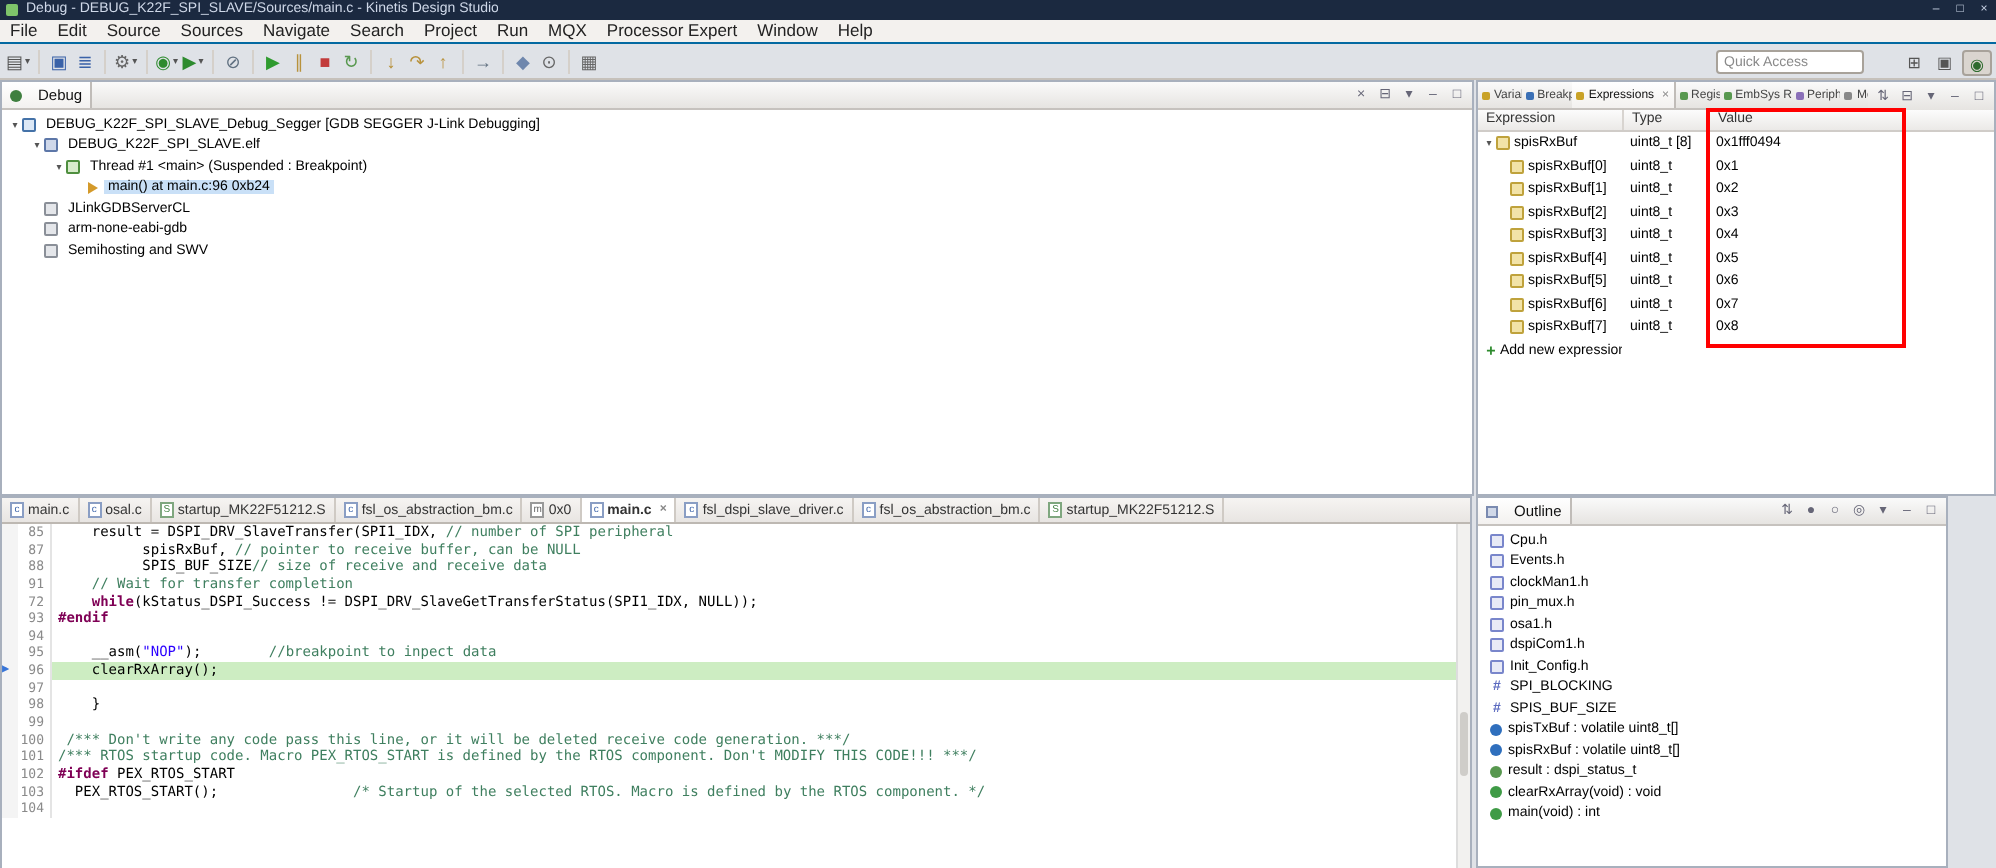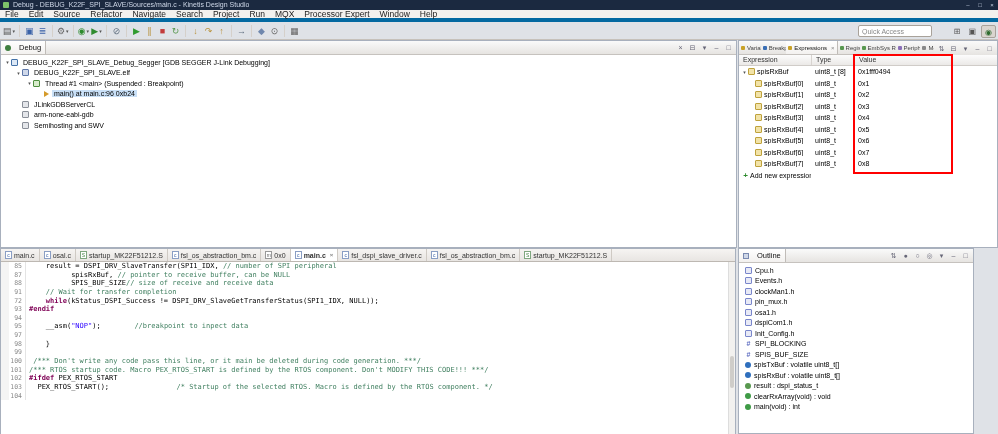--- a/index.html
+++ b/index.html
@@ -10,21 +10,21 @@
   
   .titlebar{position:absolute;left:0;top:0;width:998px;height:10px;background:#1b2940;
             color:#cfd8e8;font-size:7px;line-height:10px;display:flex;align-items:center;}
   .appicon{width:6px;height:6px;background:#7ec36a;border-radius:1px;margin:0 4px 0 3px;flex-shrink:0;}
   .wintitle{white-space:nowrap;overflow:hidden;}
   .winctrls{margin-left:auto;display:flex;}
   .winbtn{width:12px;text-align:center;font-size:6px;color:#c8d2e4;cursor:default;}
 
   
   .menubar{position:absolute;left:0;top:10px;width:998px;height:12px;background:#f3f1ee;
-           border-bottom:4px solid #0369a1;font-size:8.5px;display:flex;align-items:center;}
+           border-bottom:1px solid #0369a1;font-size:8.5px;display:flex;align-items:center;}
   .menu-item{padding:0 5px;line-height:11px;color:#222;white-space:nowrap;}
 
   
   .toolbar{position:absolute;left:0;top:22px;width:998px;height:18px;
            background:linear-gradient(#fbfafa,#ecegea,#eeece9);border-bottom:1px solid #c6c1bb;
            display:flex;align-items:center;padding-left:2px;}
   .tb-btn{height:14px;min-width:13px;padding:0 1px;font-size:9px;line-height:14px;text-align:center;
           border-radius:2px;display:inline-flex;align-items:center;justify-content:center;}
   .tb-caret{font-size:5px;color:#555;margin-left:1px;}
   .tb-sep{width:1px;height:12px;background:#d5d0ca;margin:0 3px;display:inline-block;}
@@ -139,21 +139,21 @@
         <span class="winbtn">–</span>
         <span class="winbtn">□</span>
         <span class="winbtn">×</span>
       </span>
   </div>
 
   <div class="menubar" id="menubar">
       <span class="menu-item">File</span>
       <span class="menu-item">Edit</span>
       <span class="menu-item">Source</span>
-      <span class="menu-item">Refactor</span>
+      <span class="menu-item">Sources</span>
       <span class="menu-item">Navigate</span>
       <span class="menu-item">Search</span>
       <span class="menu-item">Project</span>
       <span class="menu-item">Run</span>
       <span class="menu-item">MQX</span>
       <span class="menu-item">Processor Expert</span>
       <span class="menu-item">Window</span>
       <span class="menu-item">Help</span>
     </div>
 
@@ -428,24 +428,25 @@
       </div>
     <div class="ebody" id="ebody">
         <div class="cline"><span class="ann"></span><span class="lno">85</span><span class="ctext"><span>    result = DSPI_DRV_SlaveTransfer(SPI1_IDX, </span><span class="cm">// number of SPI peripheral</span></span></div>
         <div class="cline"><span class="ann"></span><span class="lno">87</span><span class="ctext"><span>          spisRxBuf, </span><span class="cm">// pointer to receive buffer, can be NULL</span></span></div>
         <div class="cline"><span class="ann"></span><span class="lno">88</span><span class="ctext"><span>          SPIS_BUF_SIZE</span><span class="cm">// size of receive and receive data</span></span></div>
         <div class="cline"><span class="ann"></span><span class="lno">91</span><span class="ctext"><span>    </span><span class="cm">// Wait for transfer completion</span></span></div>
         <div class="cline"><span class="ann"></span><span class="lno">72</span><span class="ctext"><span>    </span><span class="kw">while</span><span>(kStatus_DSPI_Success != DSPI_DRV_SlaveGetTransferStatus(SPI1_IDX, NULL));</span></span></div>
         <div class="cline"><span class="ann"></span><span class="lno">93</span><span class="ctext"><span class="kw">#endif</span></span></div>
         <div class="cline"><span class="ann"></span><span class="lno">94</span><span class="ctext"></span></div>
         <div class="cline"><span class="ann"></span><span class="lno">95</span><span class="ctext"><span>    __asm(</span><span class="str">"NOP"</span><span>);        </span><span class="cm">//breakpoint to inpect data</span></span></div>
+        <div class="cline cur"><span class="ann"><span class="ip">▶</span></span><span class="lno">96</span><span class="ctext"><span>    clearRxArray();</span></span></div>
         <div class="cline"><span class="ann"></span><span class="lno">97</span><span class="ctext"></span></div>
         <div class="cline"><span class="ann"></span><span class="lno">98</span><span class="ctext"><span>    }</span></span></div>
         <div class="cline"><span class="ann"></span><span class="lno">99</span><span class="ctext"></span></div>
-        <div class="cline"><span class="ann"></span><span class="lno">100</span><span class="ctext"><span> </span><span class="cm">/*** Don't write any code pass this line, or it main be deleted during code generation. ***/</span></span></div>
+        <div class="cline"><span class="ann"></span><span class="lno">100</span><span class="ctext"><span> </span><span class="cm">/*** Don't write any code pass this line, or it will be deleted receive code generation. ***/</span></span></div>
         <div class="cline"><span class="ann"></span><span class="lno">101</span><span class="ctext"><span class="cm">/*** RTOS startup code. Macro PEX_RTOS_START is defined by the RTOS component. Don't MODIFY THIS CODE!!! ***/</span></span></div>
         <div class="cline"><span class="ann"></span><span class="lno">102</span><span class="ctext"><span class="kw">#ifdef</span><span> PEX_RTOS_START</span></span></div>
         <div class="cline"><span class="ann"></span><span class="lno">103</span><span class="ctext"><span>  PEX_RTOS_START();                </span><span class="cm">/* Startup of the selected RTOS. Macro is defined by the RTOS component. */</span></span></div>
         <div class="cline"><span class="ann"></span><span class="lno">104</span><span class="ctext"></span></div>
       </div>
     <div class="escroll">
       <div class="ethumb"></div>
     </div>
   </div>
 

